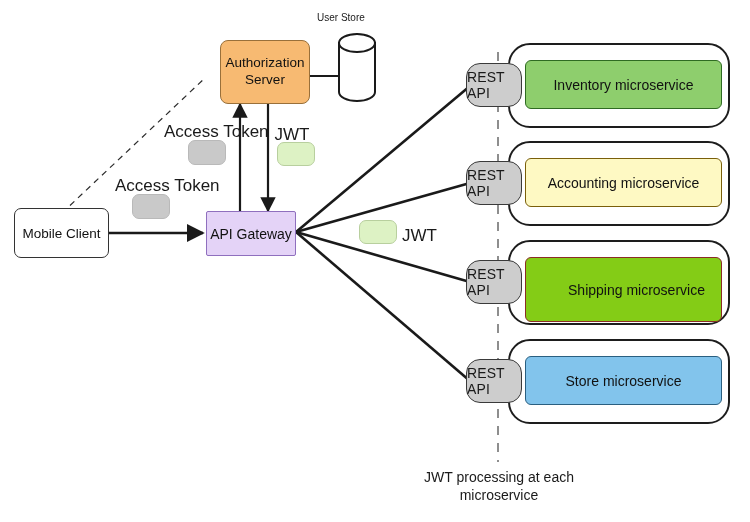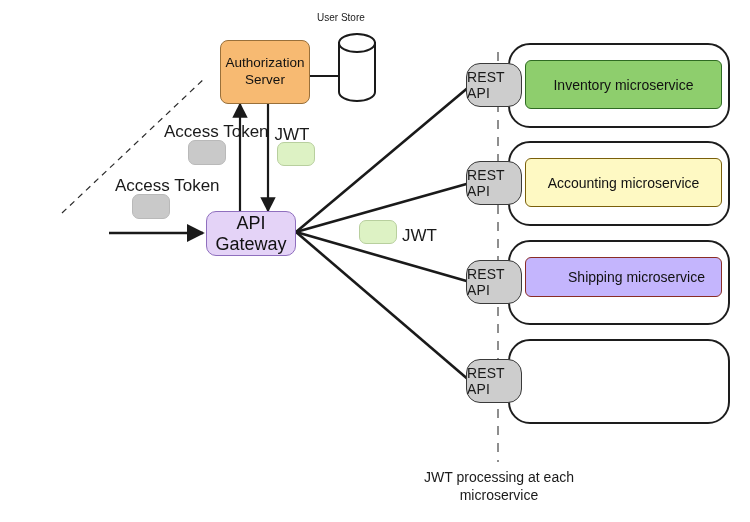--- a/index.html
+++ b/index.html
@@ -39,23 +39,23 @@
   }
   .auth-box {
     border: 1.3px solid #99703a;
     border-radius: 8px;
     background: #f7ba72;
     font-size: 13.5px;
     line-height: 1.25;
   }
   .gw-box {
     border: 1.3px solid #8f6fbe;
-    border-radius: 10px;
+    border-radius: 2px;
     background: #e4d3f7;
-    font-size: 18px;
+    font-size: 14px;
   }
   .token-chip {
     border: 1.2px solid #b9b9b9;
     border-radius: 7px;
     background: #c9c9c9;
   }
   .jwt-chip {
     border: 1.2px solid #b8cf9e;
     border-radius: 7px;
     background: #ddf2c4;
@@ -142,20 +142,23 @@
     </g>
 
     <line x1="296" y1="232" x2="470" y2="86" stroke="#1a1a1a" stroke-width="2.6"></line>
     <line x1="296" y1="232" x2="470" y2="183" stroke="#1a1a1a" stroke-width="2.6"></line>
     <line x1="296" y1="232" x2="470" y2="282" stroke="#1a1a1a" stroke-width="2.6"></line>
     <line x1="296" y1="232" x2="470" y2="381" stroke="#1a1a1a" stroke-width="2.6"></line>
 
     <line x1="498" y1="52" x2="498" y2="462" stroke="#8e8e8e" stroke-width="2.0" stroke-dasharray="9 8"></line>
   </svg>
 
+  <div class="node plain-box" style="left:14px; top:208px; width:95px; height:50px;">
+    <span>Mobile Client</span>
+  </div>
 
   <div class="node auth-box" style="left:220px; top:40px; width:90px; height:64px; white-space:pre-line;">
     <span>Authorization
 Server</span>
   </div>
 
   <div class="store-label" style="left:317px; top:12px; width:80px;">User Store</div>
 
   <div class="node gw-box" style="left:206px; top:211px; width:90px; height:45px;">
     <span>API Gateway</span>
@@ -183,28 +186,31 @@
 
   <div class="svc-outer" style="left:508px; top:141px; width:222px; height:85px;"></div>
   <div class="svc-inner" style="left: 525px; top: 158px; width: 197px; height: 49px; background: #fef9c3; border-color: rgb(122, 95, 10);">
     <span>Accounting microservice</span>
   </div>
   <div class="rest-badge" style="left:466px; top:161px; width:56px; height:44px;">
     <span>REST API</span>
   </div>
 
   <div class="svc-outer" style="left:508px; top:240px; width:222px; height:85px;"></div>
-  <div class="svc-inner" style="left: 525px; top: 257px; width: 197px; height: 40px; background: #c4b5fd; border-color: rgb(138, 45, 38); padding-left: 26px;">
+  <div class="svc-inner" style="left: 525px; top: 257px; width: 197px; height: 65px; background: #84cc16; border-color: rgb(138, 45, 38); padding-left: 26px;">
     <span>Shipping microservice</span>
   </div>
   <div class="rest-badge" style="left:466px; top:260px; width:56px; height:44px;">
     <span>REST API</span>
   </div>
 
   <div class="svc-outer" style="left:508px; top:339px; width:222px; height:85px;"></div>
+  <div class="svc-inner" style="left: 525px; top: 356px; width: 197px; height: 49px; background: rgb(130, 196, 236); border-color: rgb(42, 95, 128);">
+    <span>Store microservice</span>
+  </div>
   <div class="rest-badge" style="left:466px; top:359px; width:56px; height:44px;">
     <span>REST API</span>
   </div>
 
   <div class="caption" style="left:420px; top:468px; width:158px;">JWT processing at each
 microservice</div>
 
 </div>
 
 </body></html>

